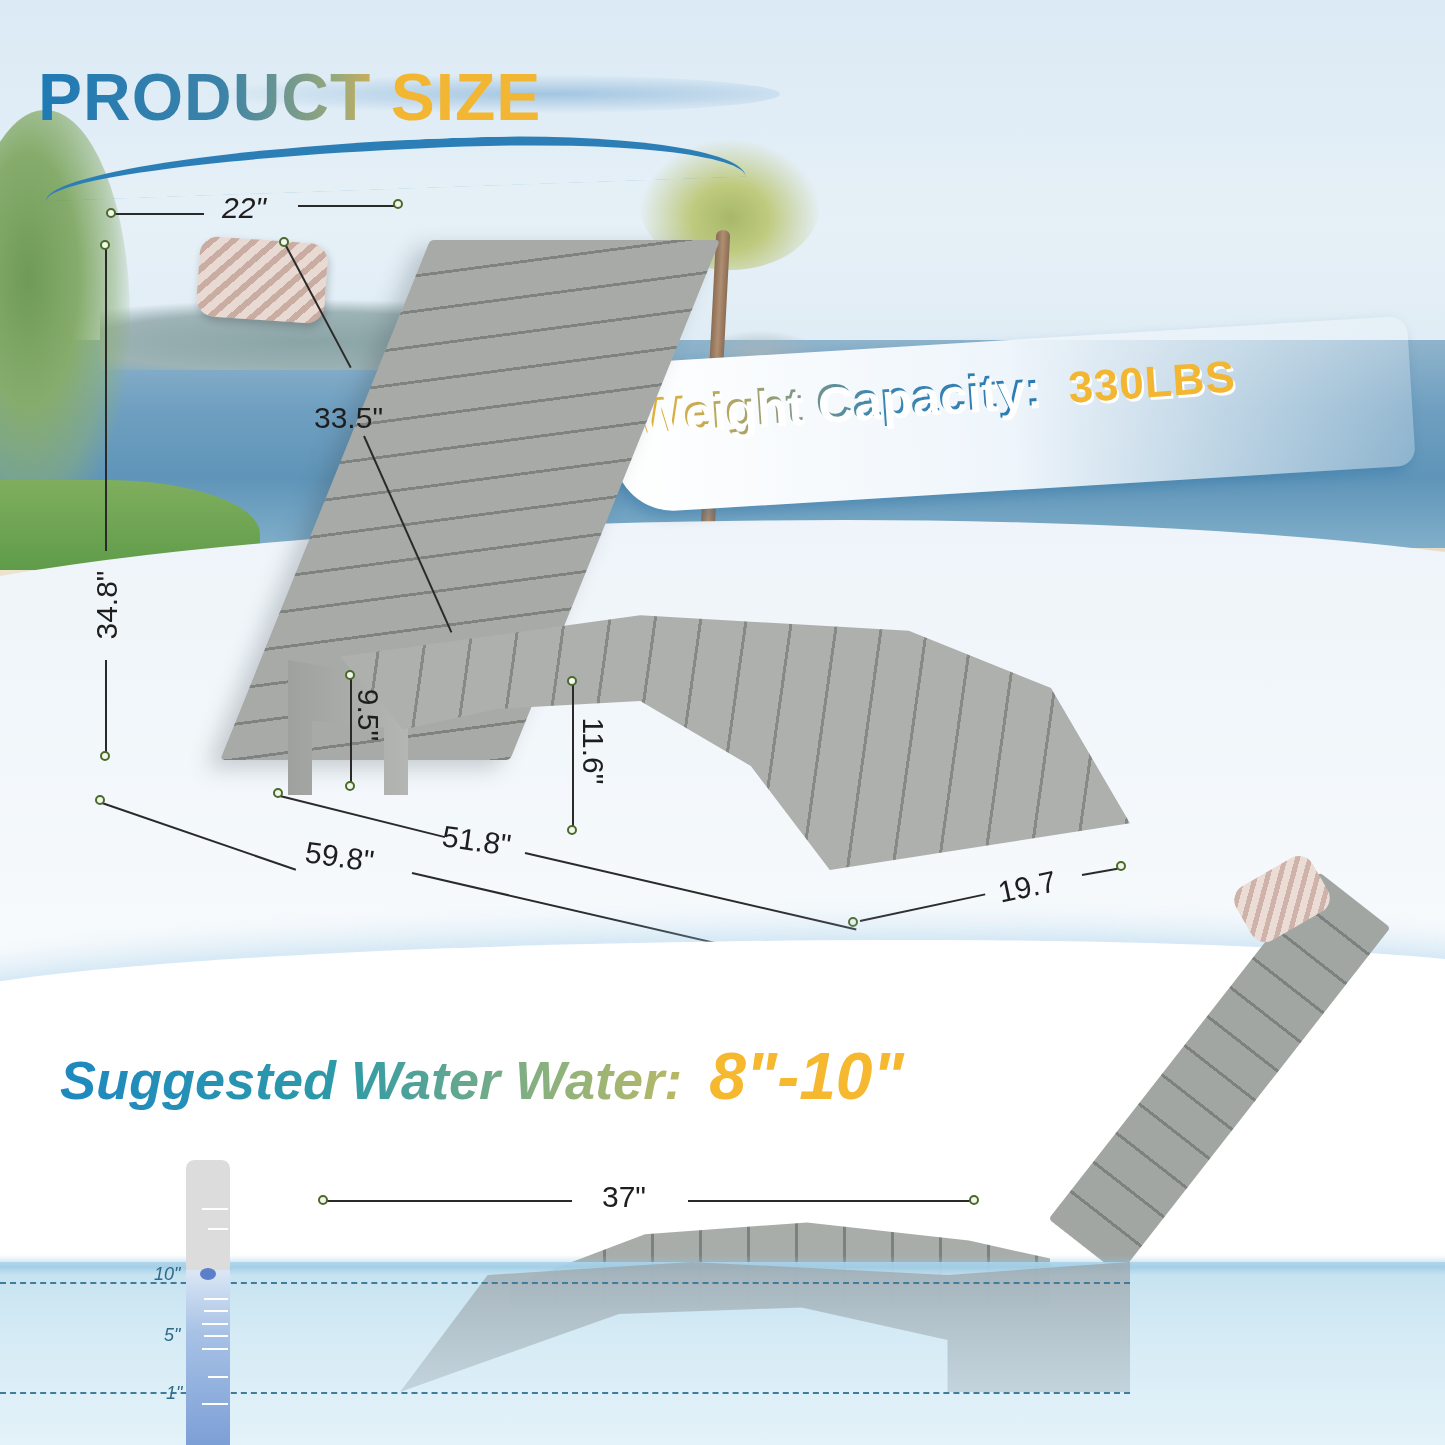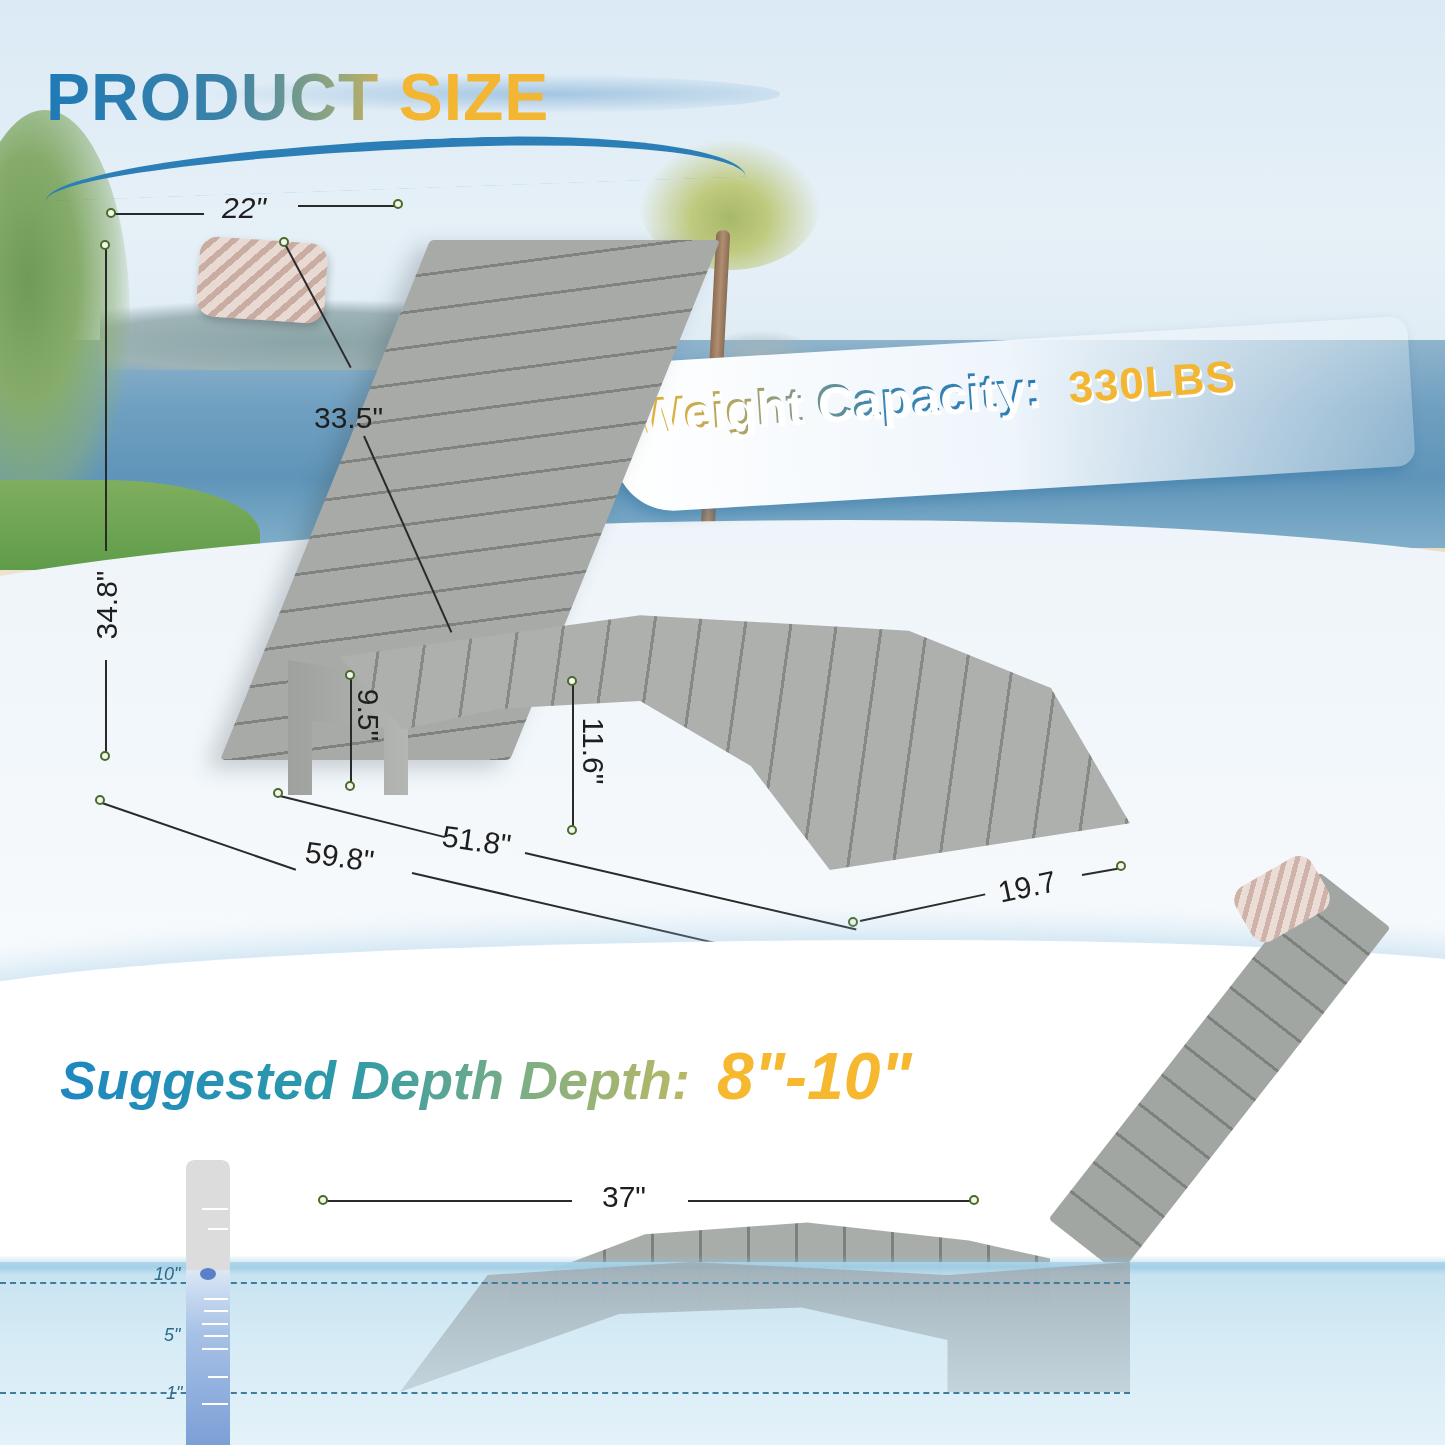--- a/index.html
+++ b/index.html
@@ -71,21 +71,21 @@
     }
 
     
     .title {
       position: absolute; left: 38px; top: 64px;
       font-size: 66px; font-weight: bold; letter-spacing: 1px;
       line-height: 1;
     }
     .title .word1 {
       background: linear-gradient(90deg, #1f7ab5 0%, #3b82a8 55%, #9aa97a 90%, #c9ae5a 100%);
-      -webkit-background-clip: text; background-clip: text; color: transparent; margin-left: 8px;
+      -webkit-background-clip: text; background-clip: text; color: transparent;
     }
     .title .word2 { color: #f2b632; }
     .title-swoosh {
       position: absolute; left: 45px; top: 140px; width: 700px; height: 40px;
       border-top: 9px solid #2b7fb6;
       border-radius: 60% 40% 0 0 / 100% 100% 0 0;
       transform: rotate(-2deg);
     }
     .title-shadow {
       position: absolute; left: 200px; top: 74px; width: 580px; height: 40px;
@@ -276,21 +276,21 @@
 <div class="dim-label" style="left:305px; top:842px; transform:rotate(8deg);">59.8"</div>
 
 <div class="dim-line" style="left:860px; top:920px; width:128px; transform:rotate(-12deg);"></div>
 <div class="dim-line" style="left:1082px; top:874px; width:36px; transform:rotate(-10deg);"></div>
 <div class="dim-dot" style="left:1116px; top:861px;"></div>
 <div class="dim-label" style="left:998px; top:872px; transform:rotate(-12deg);">19.7</div>
 
 <div class="lower-wave"></div>
 
 <div class="depth-heading">
-  <span class="depth-label">Suggested Depth Depth:</span>
+  <span class="depth-label">Suggested Water Water:</span>
   <span class="depth-value">8"-10"</span>
 </div>
 
 <div class="dim-line" style="left:327px; top:1200px; width:245px;"></div>
 <div class="dim-line" style="left:688px; top:1200px; width:282px;"></div>
 <div class="dim-dot" style="left:318px; top:1195px;"></div>
 <div class="dim-dot" style="left:969px; top:1195px;"></div>
 <div class="dim-label" style="left:602px; top:1182px;">37"</div>
 
 <div class="chair2-back"></div>

